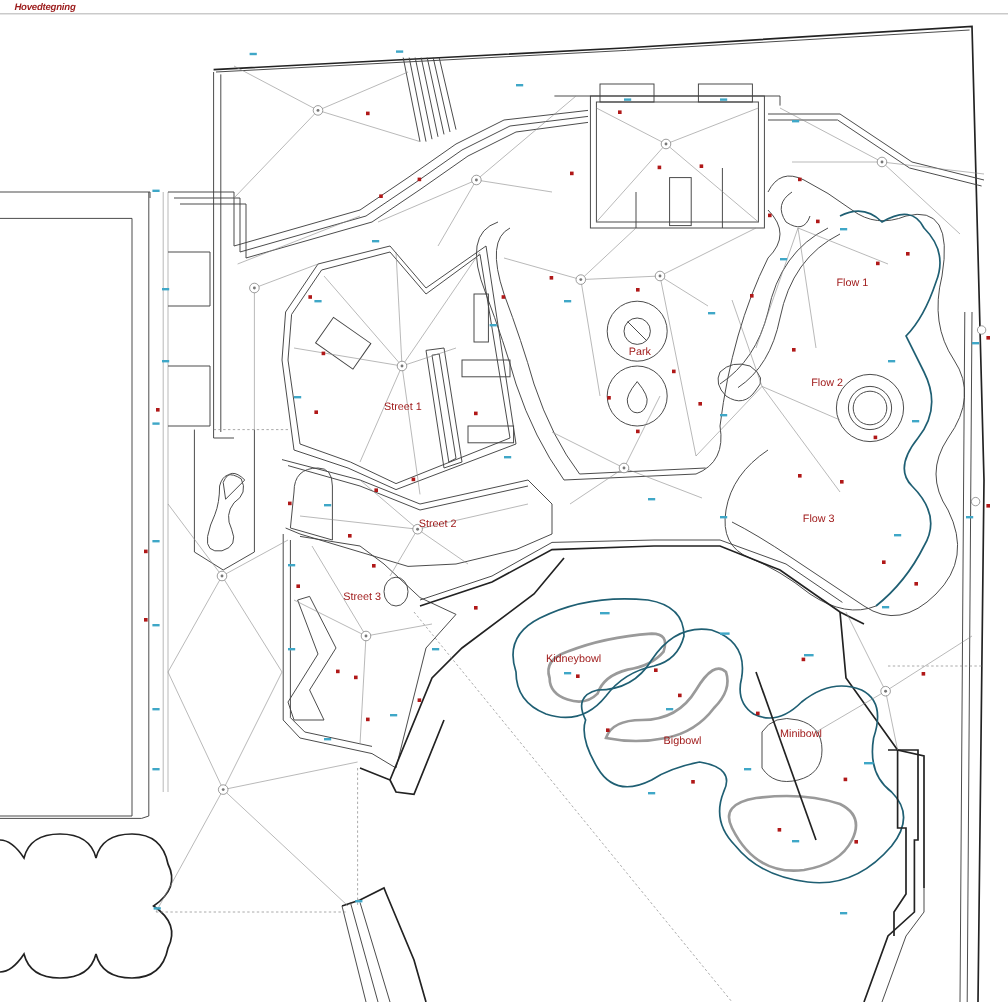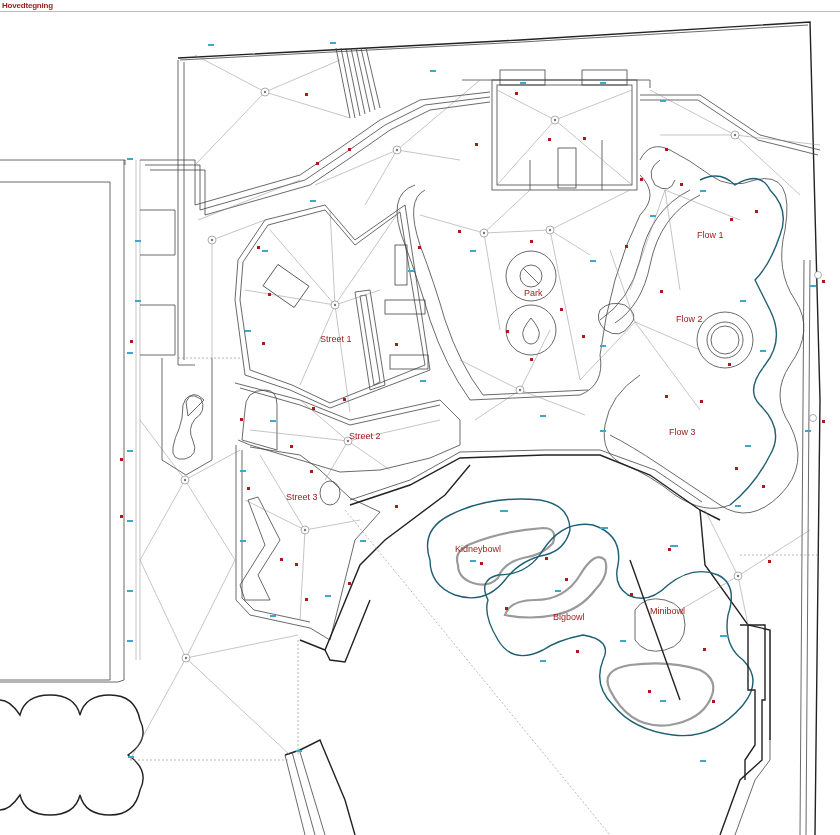--- a/index.html
+++ b/index.html
@@ -1,17 +1,17 @@
 <!DOCTYPE html>
 <html><head>
 <meta charset="utf-8">
 <style>
   html, body { margin: 0; padding: 0; background: #ffffff; }
   body { width: 840px; height: 835px; position: relative; overflow: hidden; font-family: "Liberation Sans", sans-serif; }
-  .title { position: absolute; left: 2px; top: 1px; font-size: 8px; font-weight: bold; color: #9b1b1b; letter-spacing: -0.2px; }
+  .title { position: absolute; left: 12px; top: 1px; font-size: 8px; font-weight: bold; color: #9b1b1b; letter-spacing: -0.2px; font-style: italic; }
   .title-rule { position: absolute; left: 0; top: 11px; width: 840px; height: 1px; background: #bdbdbd; }
   svg.plan { position: absolute; left: 0; top: 0; }
   .zone-label { font-family: "Liberation Sans", sans-serif; font-size: 9px; fill: #a01c1c; }
   .ln { fill: none; stroke: #444; stroke-width: 0.8; }
   .ln2 { fill: none; stroke: #222; stroke-width: 1.4; }
   .thin { fill: none; stroke: #8a8a8a; stroke-width: 0.5; }
   .dash { fill: none; stroke: #888; stroke-width: 0.6; stroke-dasharray: 2 2; }
   .coping { fill: none; stroke: #1f5f73; stroke-width: 1.4; }
   .coping-in { fill: none; stroke: #9a9a9a; stroke-width: 2.2; }
   .node { fill: #fff; stroke: #777; stroke-width: 0.6; }

